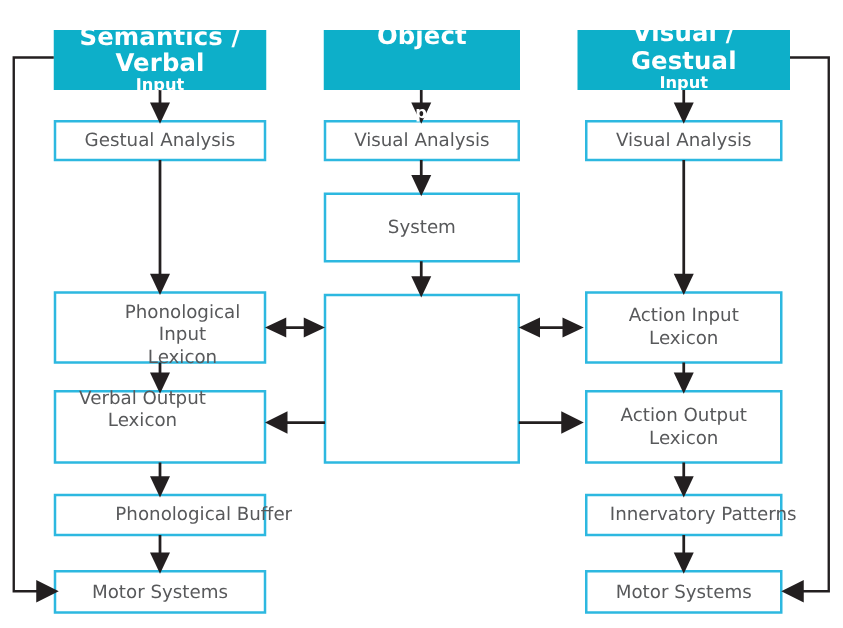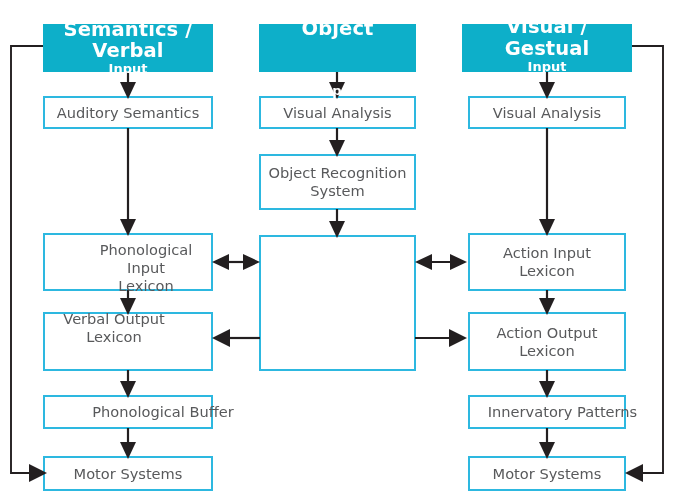--- a/index.html
+++ b/index.html
@@ -194,21 +194,21 @@
     </g>
 
   </svg>
 
   <div class="lbl" style="left:43px; top:24px; width:170px; height:48px;">
     <div class="lbl-head-main">Semantics / Verbal</div>
     <div class="lbl-head-sub">Input</div>
   </div>
 
   <div class="lbl" style="left:44px; top:97px; width:168px; height:31px;">
-    <div class="lbl-body">Auditory Semantics</div>
+    <div class="lbl-body">Gestual Analysis</div>
   </div>
 
   <div class="lbl" style="left:44px; top:234px; width:168px; height:68px;padding-left:36px;">
     <div class="lbl-body">Phonological Input</div>
     <div class="lbl-body">Lexicon</div>
   </div>
 
   <div class="lbl" style="left:44px; top:299px; width:140px; height:57px;">
     <div class="lbl-body">Verbal Output</div>
     <div class="lbl-body">Lexicon</div>
@@ -225,21 +225,20 @@
   <div class="lbl" style="left:259px; top:24px; width:157px; height:48px;gap:44px;">
     <div class="lbl-head-main">Visual / Object</div>
     <div class="lbl-head-sub">Input</div>
   </div>
 
   <div class="lbl" style="left:260px; top:97px; width:155px; height:31px;">
     <div class="lbl-body">Visual Analysis</div>
   </div>
 
   <div class="lbl" style="left:260px; top:155px; width:155px; height:54px;">
-    <div class="lbl-body">Object Recognition</div>
     <div class="lbl-body">System</div>
   </div>
 
 
   <div class="lbl" style="left:462px; top:24px; width:170px; height:43px;">
     <div class="lbl-head-main">Visual / Gestual</div>
     <div class="lbl-head-sub">Input</div>
   </div>
 
   <div class="lbl" style="left:469px; top:97px; width:156px; height:31px;">

